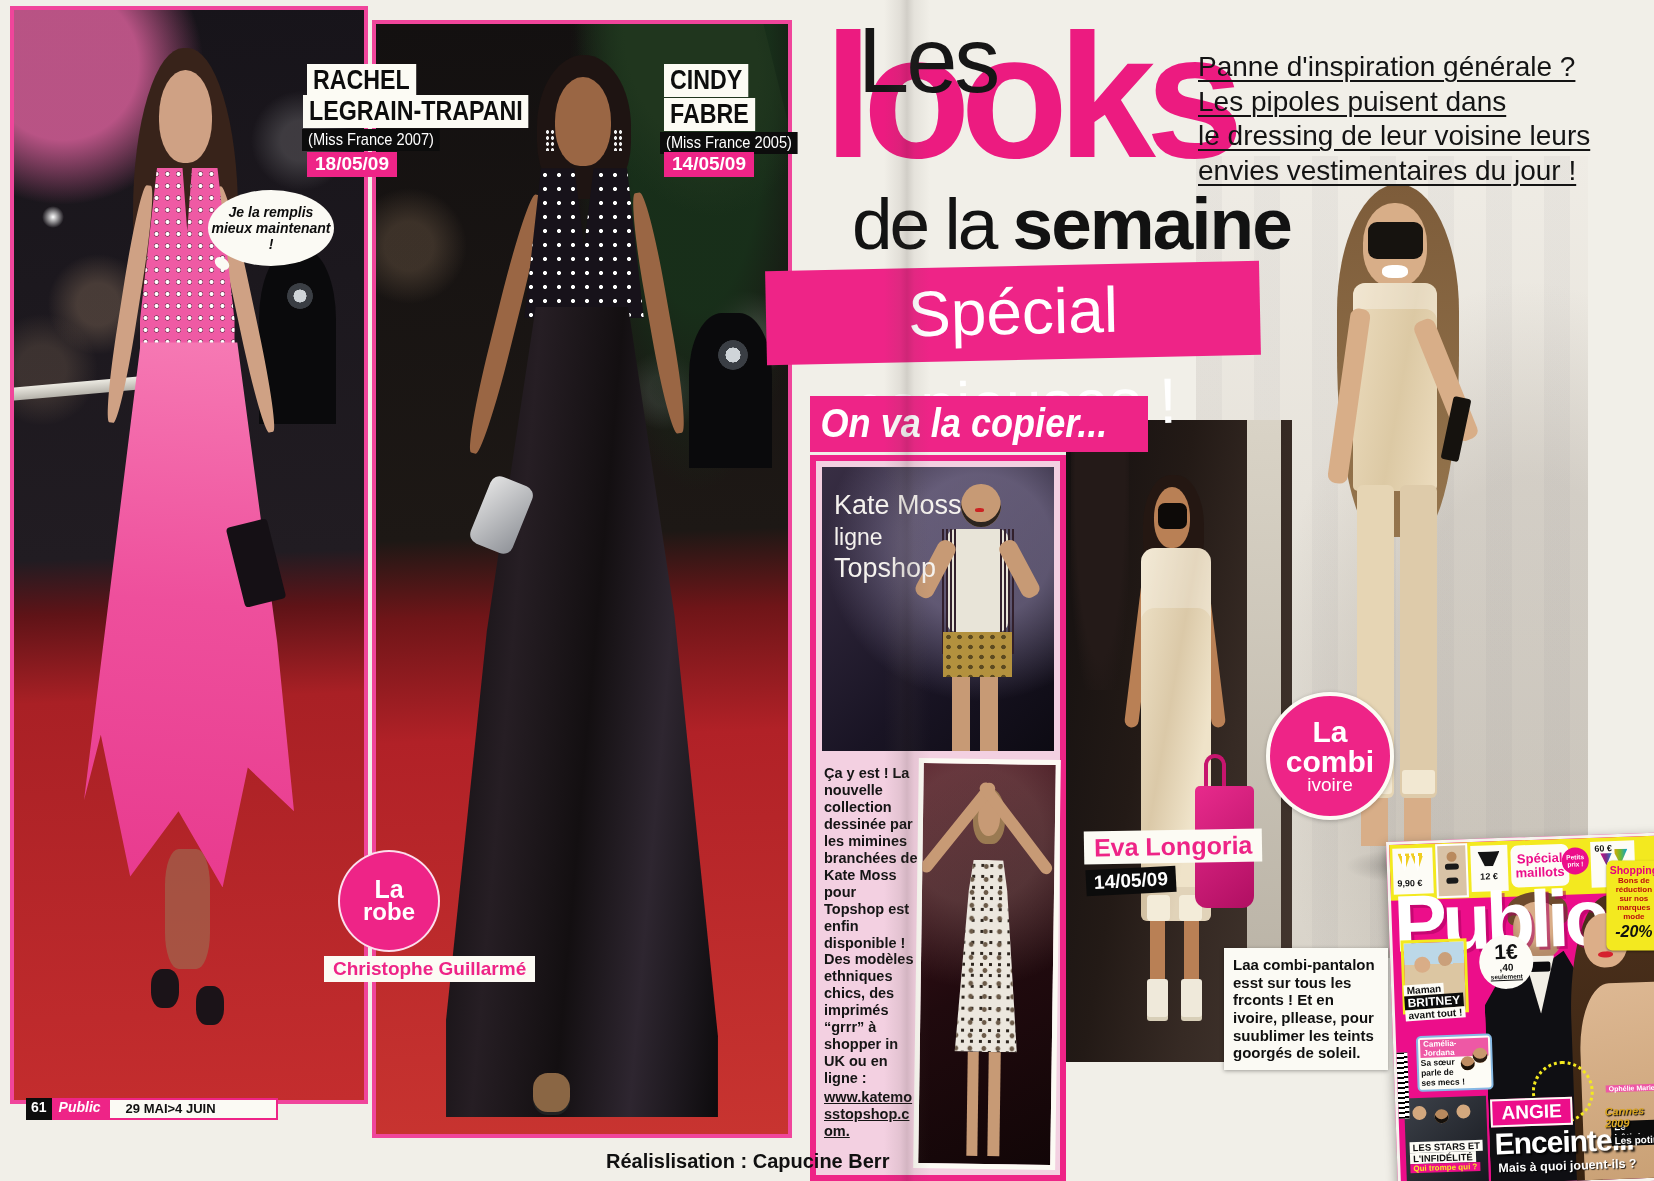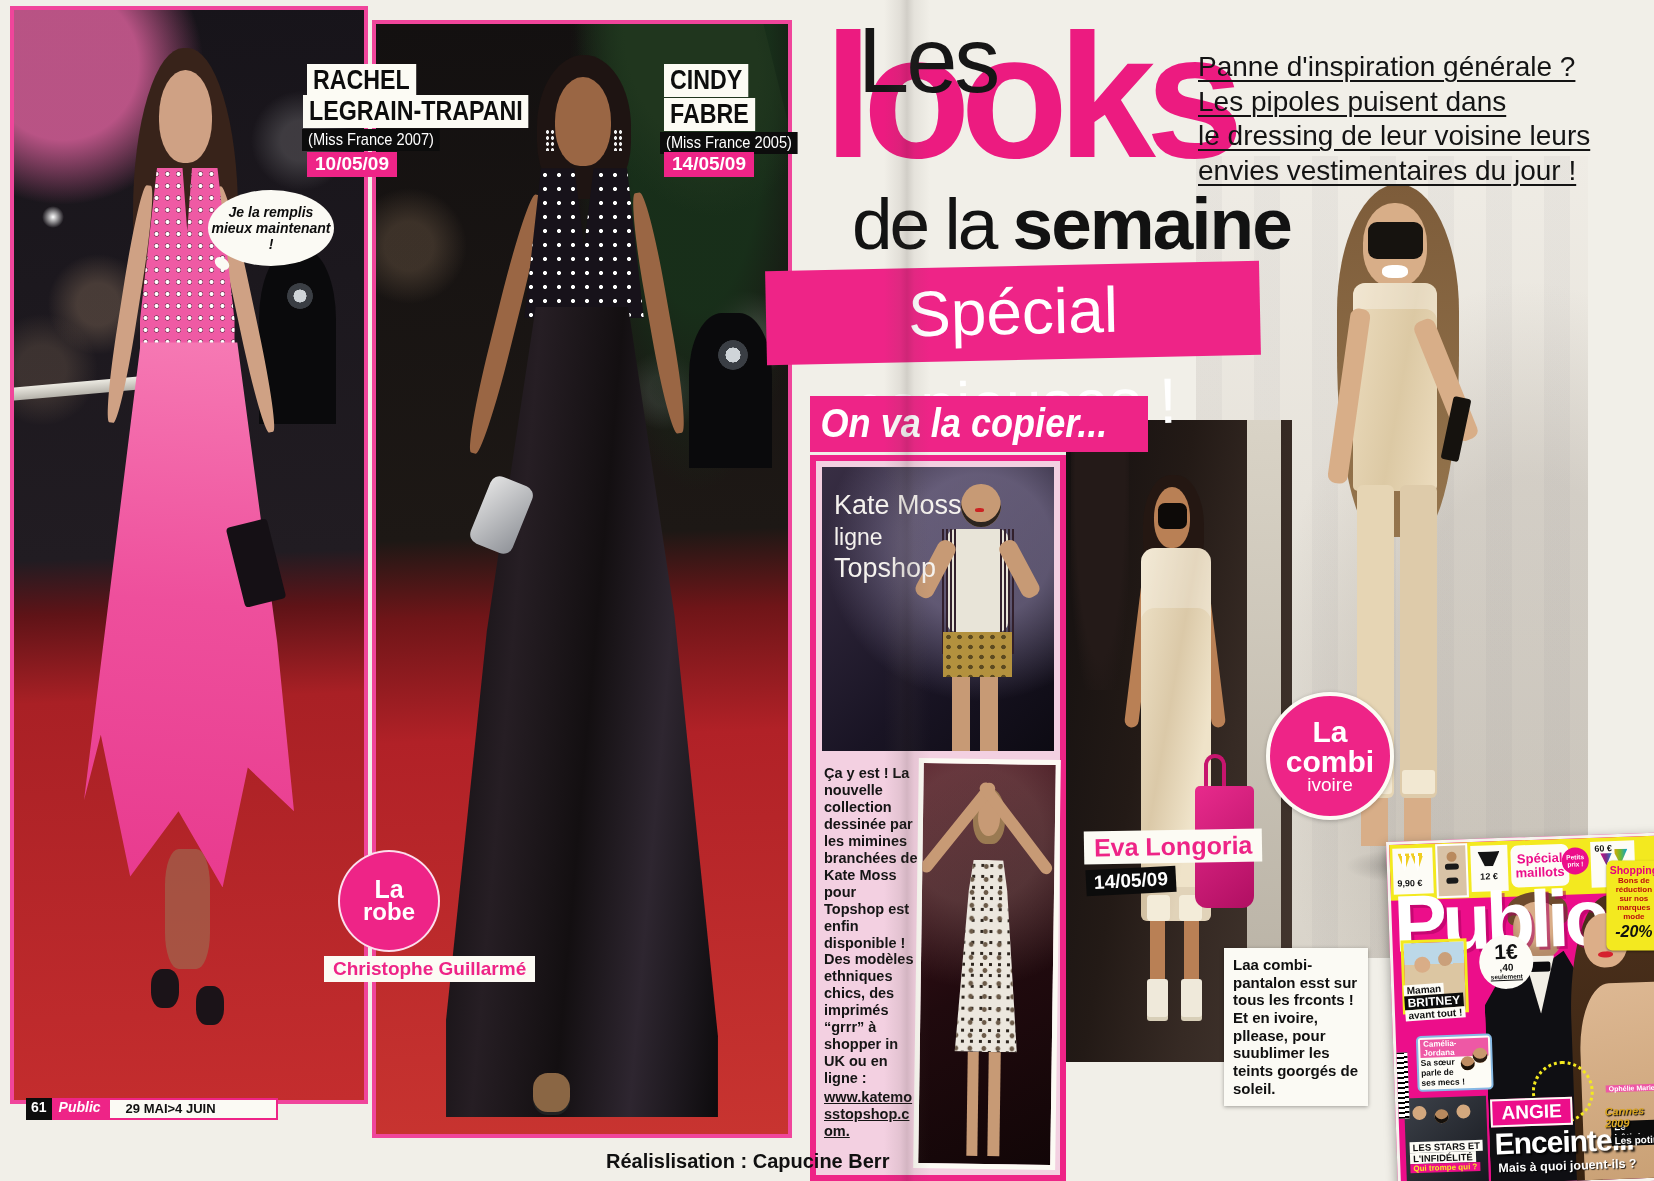--- a/index.html
+++ b/index.html
@@ -80,21 +80,21 @@
                 linear-gradient(155deg,#4a121e 0%,#200a0e 55%,#120607 100%); }
   .leo { background-color:#ece7de;
     background-image: radial-gradient(circle,#6b5a48 2px, transparent 2.8px), radial-gradient(circle,#2c241d 1.4px, transparent 2px);
     background-size:14px 13px, 9px 11px; }
 
   
   #eva-photo { left:1066px; top:420px; width:226px; height:642px; z-index:2; overflow:hidden;
     background: linear-gradient(100deg,#141010 0%,#231a16 38%,#362a24 66%,#453830 100%); }
   #eva-name { left:1084px; top:830px; background:#fcfbf4; color:#ee2487; font-weight:700; font-size:25px; padding:2px 10px; z-index:8; transform:rotate(-1deg); }
   #eva-date { left:1086px; top:868px; background:#0c0c0c; color:#fff; font-weight:700; font-size:19px; padding:2px 8px; z-index:8; transform:rotate(-3deg); }
-  #eva-caption { left:1224px; top:948px; width:144px; background:#fbfaf4; color:#101010; font-weight:700; font-size:15px;
+  #eva-caption { left:1224px; top:948px; width:164px; background:#fbfaf4; color:#101010; font-weight:700; font-size:15px;
     line-height:1.18; padding:8px 9px; z-index:11; box-shadow:0 1px 4px rgba(0,0,0,.35); }
 
   
   #ivory-photo { left:1196px; top:156px; width:392px; height:802px; z-index:1; overflow:hidden;
     background: repeating-linear-gradient(90deg, rgba(130,128,135,.07) 0 26px, transparent 26px 58px),
                 radial-gradient(ellipse at 85% 70%, rgba(120,110,100,.18) 0 30%, transparent 55%),
                 linear-gradient(180deg,#efece5 0%,#e7e3db 42%,#d9d4ca 100%); }
   #combi-circle { left:1266px; top:692px; width:128px; height:128px; background:#ee2487; border:4px solid #fcfbf4; border-radius:50%;
     z-index:12; color:#fff; font-weight:700; text-align:center; display:flex; flex-direction:column; justify-content:center; line-height:.98;
     box-shadow:0 1px 4px rgba(0,0,0,.25); }
@@ -182,21 +182,21 @@
     <div class="arm" style="left:66%;top:15%;width:5%;height:22%;background:#9a6644;border-radius:40%;transform:rotate(-10deg);"></div>
     <div class="gem" style="position:absolute;left:36%;top:13%;width:29%;height:13.5%;background-color:#17121a;clip-path:polygon(14% 0,42% 0,50% 52%,58% 0,86% 0,100% 100%,0 100%);background-size:14px 14px;"></div>
     <div style="position:absolute;left:17%;top:25.5%;width:66%;height:73%;background:linear-gradient(95deg,#0a0809 0%,#261e24 28%,#130f11 52%,#2e2630 74%,#0d0b0d 100%);clip-path:polygon(33% 0,67% 0,84% 38%,100% 90%,100% 100%,0 100%,0 88%,15% 40%);"></div>
     <div style="position:absolute;left:25%;top:41%;width:11%;height:6.5%;background:linear-gradient(120deg,#e3e3e3,#8f9298);border-radius:10px;transform:rotate(22deg);"></div>
     <div style="position:absolute;left:38%;top:94.5%;width:9%;height:3.5%;background:#8a6644;border-radius:40%;box-shadow:0 3px 0 #222;"></div>
   </div>
 
   <div class="lab lab-w cond" style="left:307px;top:64px;font-size:27px;">RACHEL</div>
   <div class="lab lab-w cond" style="left:303px;top:95px;font-size:27px;">LEGRAIN-TRAPANI</div>
   <div class="lab lab-b cond" style="left:302px;top:129px;font-size:17px;font-weight:400;">(Miss France 2007)</div>
-  <div class="lab lab-p" style="left:307px;top:152px;font-size:19px;">10/05/09</div>
+  <div class="lab lab-p" style="left:307px;top:152px;font-size:19px;">18/05/09</div>
 
   <div class="lab lab-w cond" style="left:664px;top:64px;font-size:27px;">CINDY</div>
   <div class="lab lab-w cond" style="left:664px;top:98px;font-size:27px;">FABRE</div>
   <div class="lab lab-b cond" style="left:660px;top:132px;font-size:17px;font-weight:400;">(Miss France 2005)</div>
   <div class="lab lab-p" style="left:664px;top:152px;font-size:19px;">14/05/09</div>
 
   <div id="bubble" class="abs">Je la remplis mieux maintenant !</div>
   <div id="bubble-tail" class="abs"></div>
 
   <div id="robe-circle" class="abs">

